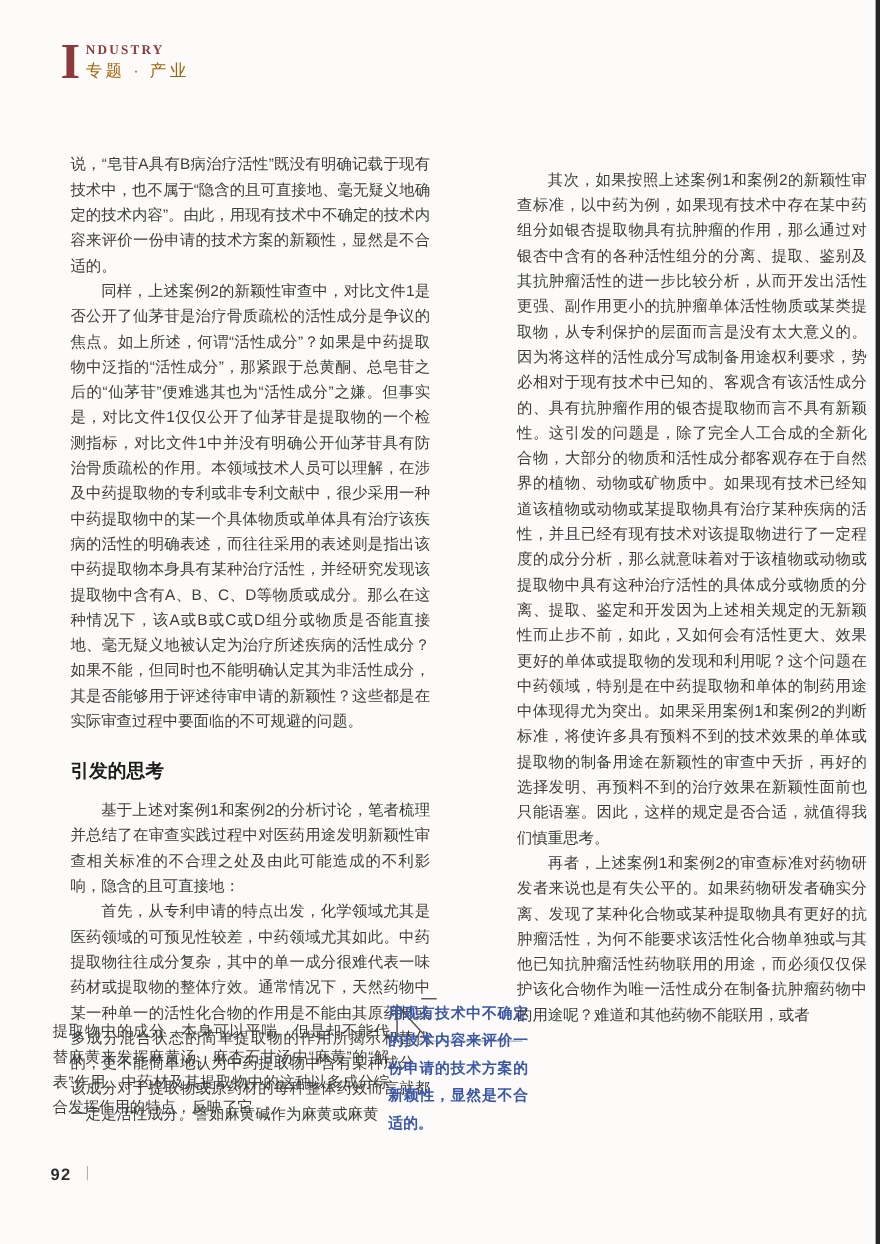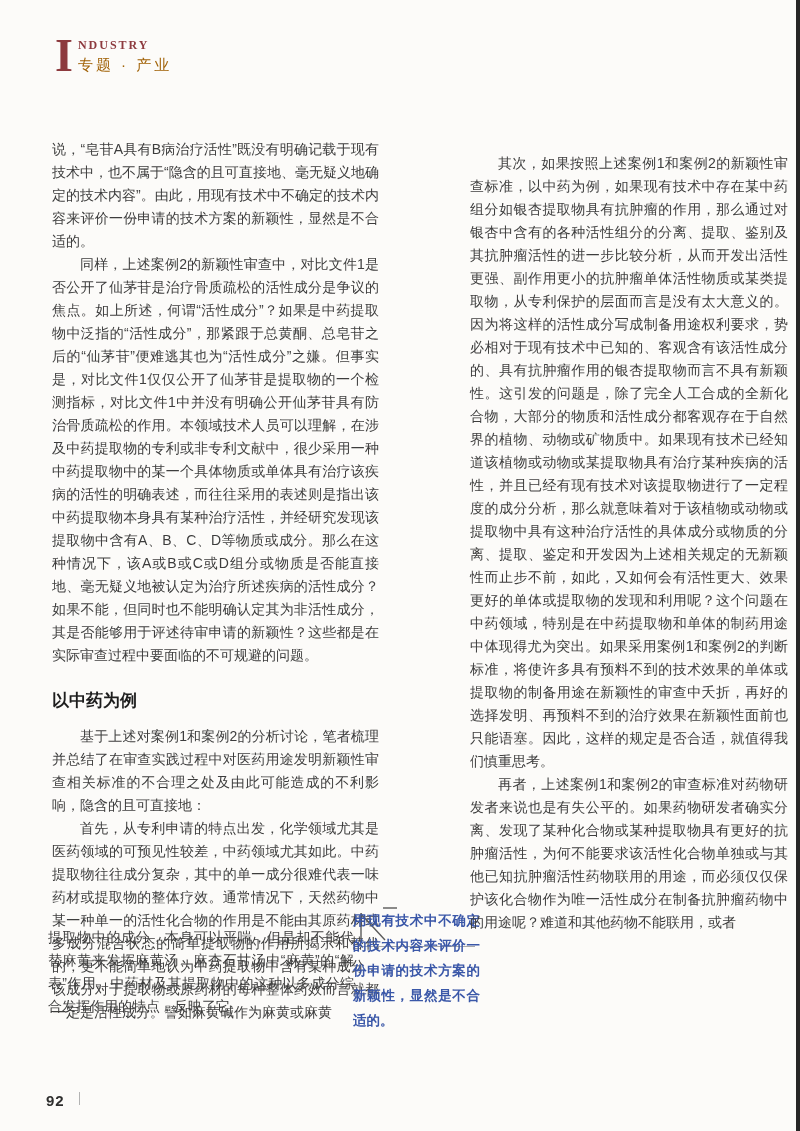--- a/index.html
+++ b/index.html
@@ -43,21 +43,21 @@
   }
   
   .col{
     position:absolute;
     font-size:14px;line-height:23px;
     color:#3d3d3d;
     text-align:justify;
   }
   .col p{margin:0;}
   .col p.indent{text-indent:2em;}
-  .col-left{left:52px;top:138px;width:327px;}
+  .col-left{left:64px;top:138px;width:327px;}
   .col-left-narrow{left:48px;top:926px;width:306px;}
   .col-right{left:470px;top:152px;width:318px;}
   .article-heading{
     font-size:17px;font-weight:700;color:#1d1d1d;
     margin:22px 0 12px 0;line-height:24px;
     text-align:left;
   }
   
   .pen-mark{position:absolute;left:354px;top:898px;}
   .quote-rule{
@@ -65,21 +65,21 @@
     background:#a8a8a8;
   }
   .pull-quote{
     position:absolute;left:353px;top:908px;width:127px;
     font-size:13.5px;line-height:25px;font-weight:700;
     color:#3a57a8;text-align:justify;
   }
   
   .footer{
     position:absolute;left:46px;top:1060px;
-    display:flex;align-items:flex-start;margin-top:32px;
+    display:flex;align-items:flex-start;
   }
   .footer .pageno{
     font-size:15px;font-weight:600;color:#2e2e2e;letter-spacing:1px;
   }
   .footer .bar{
     width:1.5px;height:13px;background:#b3b3b3;margin-left:14px;
   }
 </style>
 </head>
 <body>
@@ -90,21 +90,21 @@
     <span class="initial">I</span>
     <span class="stack">
       <span class="mag">NDUSTRY</span>
       <span class="section">专题 · 产业</span>
     </span>
   </div>
 
   <div class="col col-left">
     <p>说，“皂苷A具有B病治疗活性”既没有明确记载于现有技术中，也不属于“隐含的且可直接地、毫无疑义地确定的技术内容”。由此，用现有技术中不确定的技术内容来评价一份申请的技术方案的新颖性，显然是不合适的。</p>
     <p class="indent">同样，上述案例2的新颖性审查中，对比文件1是否公开了仙茅苷是治疗骨质疏松的活性成分是争议的焦点。如上所述，何谓“活性成分”？如果是中药提取物中泛指的“活性成分”，那紧跟于总黄酮、总皂苷之后的“仙茅苷”便难逃其也为“活性成分”之嫌。但事实是，对比文件1仅仅公开了仙茅苷是提取物的一个检测指标，对比文件1中并没有明确公开仙茅苷具有防治骨质疏松的作用。本领域技术人员可以理解，在涉及中药提取物的专利或非专利文献中，很少采用一种中药提取物中的某一个具体物质或单体具有治疗该疾病的活性的明确表述，而往往采用的表述则是指出该中药提取物本身具有某种治疗活性，并经研究发现该提取物中含有A、B、C、D等物质或成分。那么在这种情况下，该A或B或C或D组分或物质是否能直接地、毫无疑义地被认定为治疗所述疾病的活性成分？如果不能，但同时也不能明确认定其为非活性成分，其是否能够用于评述待审申请的新颖性？这些都是在实际审查过程中要面临的不可规避的问题。</p>
-    <div class="article-heading">以中药为例</div>
+    <div class="article-heading">引发的思考</div>
     <p class="indent">基于上述对案例1和案例2的分析讨论，笔者梳理并总结了在审查实践过程中对医药用途发明新颖性审查相关标准的不合理之处及由此可能造成的不利影响，隐含的且可直接地：</p>
     <p class="indent">首先，从专利申请的特点出发，化学领域尤其是医药领域的可预见性较差，中药领域尤其如此。中药提取物往往成分复杂，其中的单一成分很难代表一味药材或提取物的整体疗效。通常情况下，天然药物中某一种单一的活性化合物的作用是不能由其原药材或多成分混合状态的简单提取物的作用所揭示和替代的，更不能简单地认为中药提取物中含有某种成分，该成分对于提取物或原药材的每种整体药效而言就都一定是活性成分。譬如麻黄碱作为麻黄或麻黄</p>
   </div>
 
   <div class="col col-left-narrow">
     <p>提取物中的成分，本身可以平喘，但是却不能代替麻黄来发挥麻黄汤、麻杏石甘汤中“麻黄”的“解表”作用。中药材及其提取物中的这种以多成分综合发挥作用的特点，反映了它</p>
   </div>
 
   <svg class="pen-mark" width="60" height="48" viewBox="0 0 60 48">
     <line x1="7" y1="15" x2="7" y2="44" stroke="#5a5a5a" stroke-width="1.4"></line>

